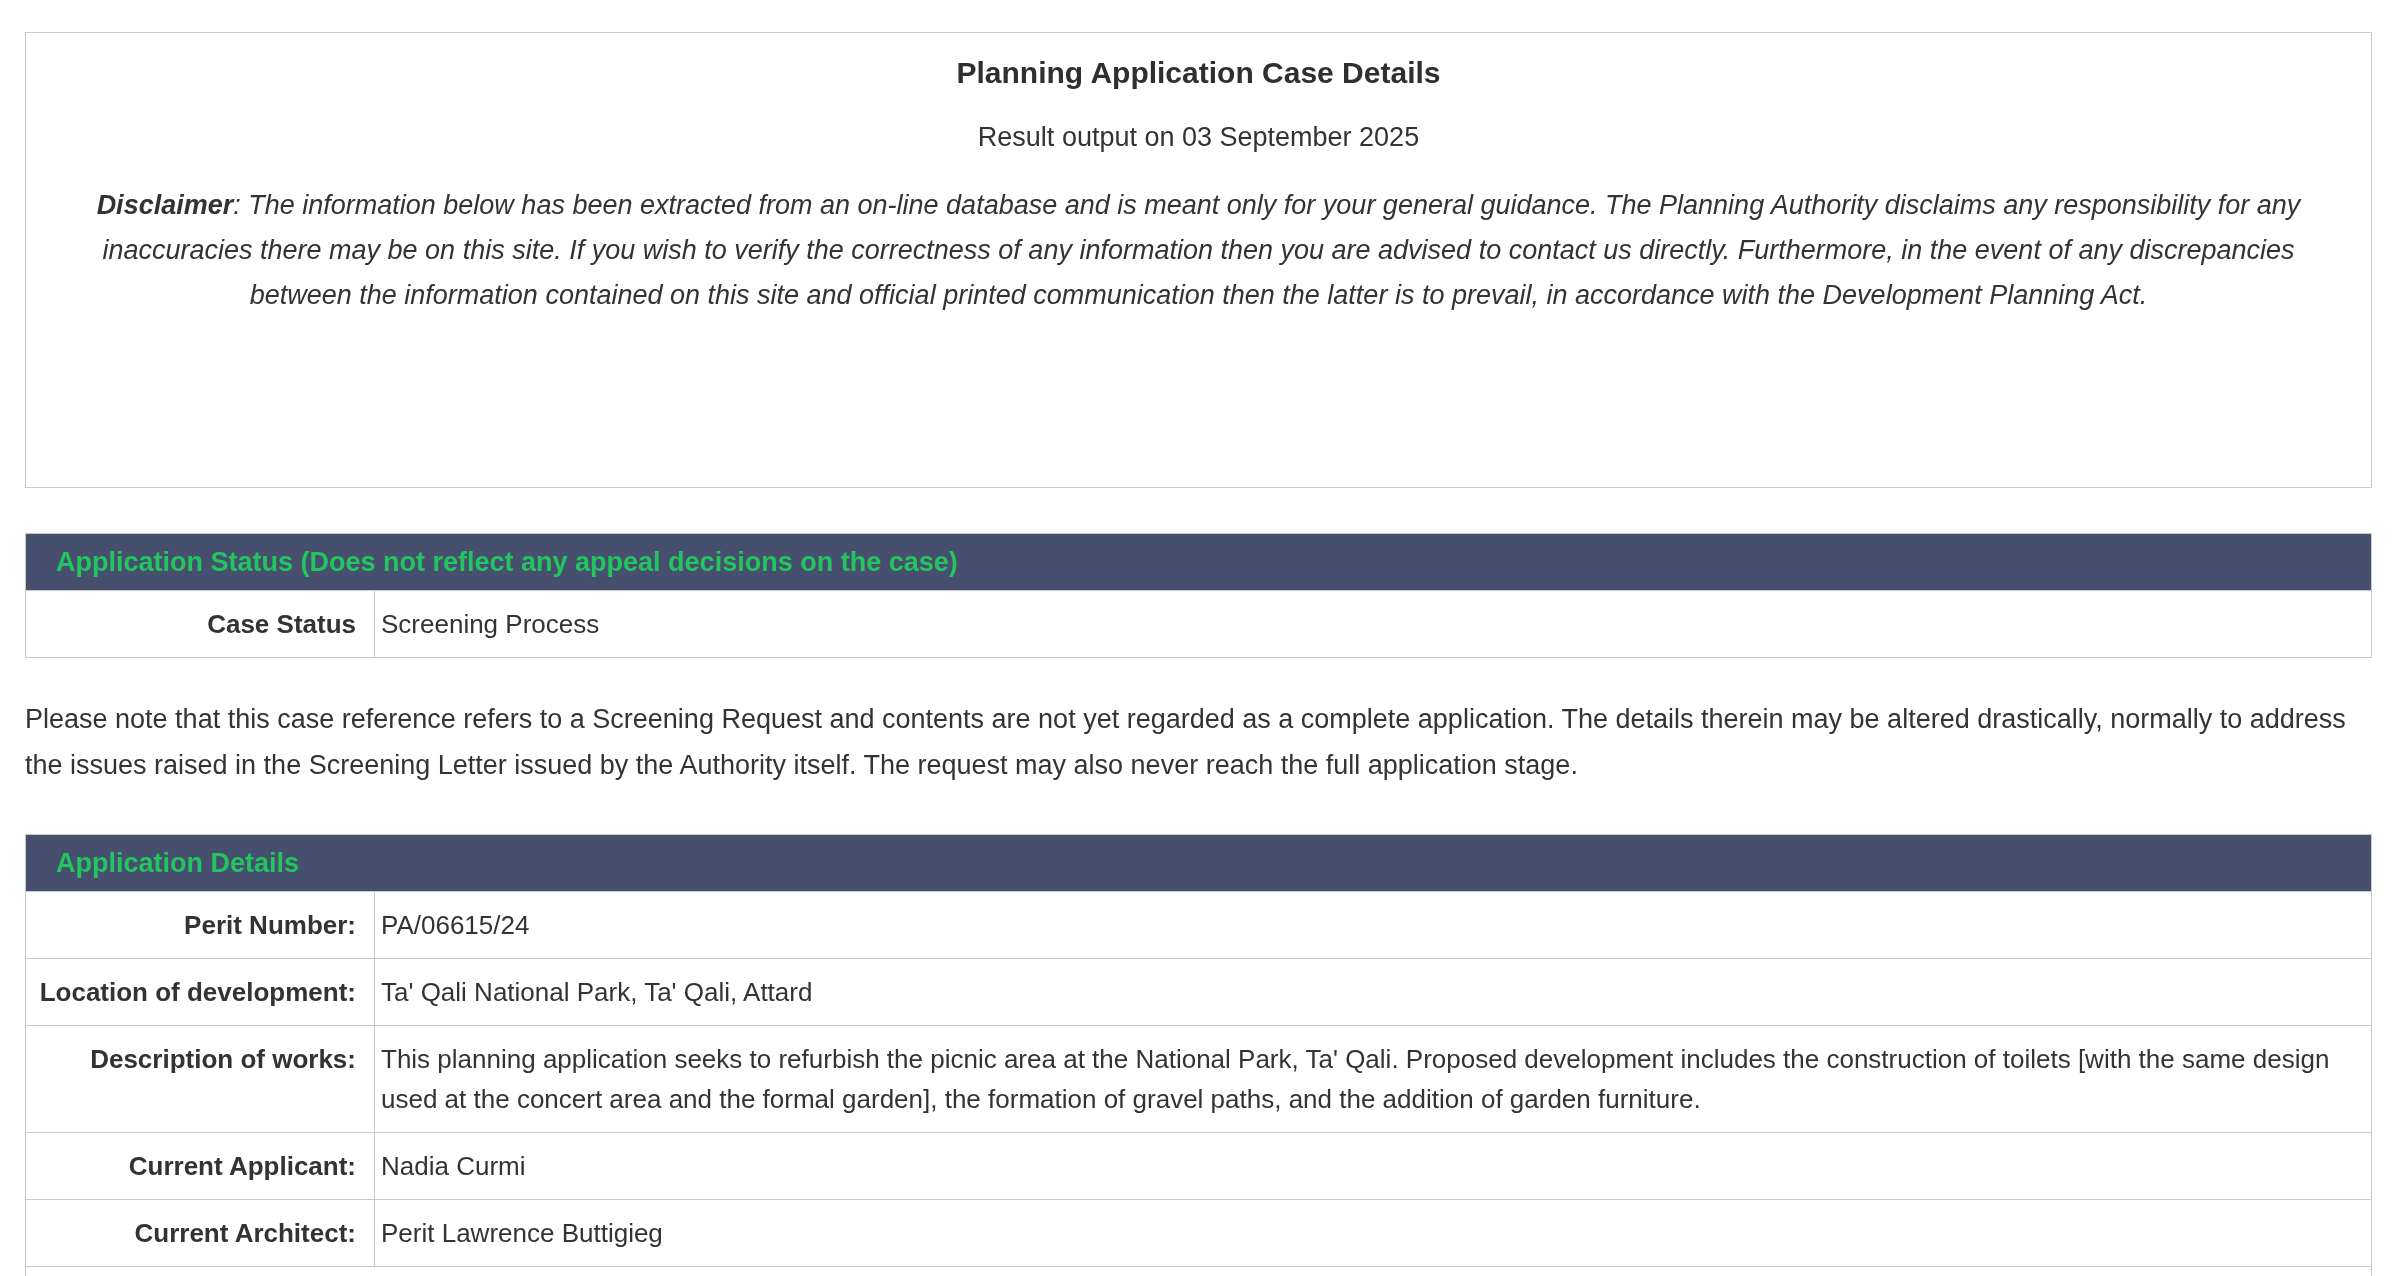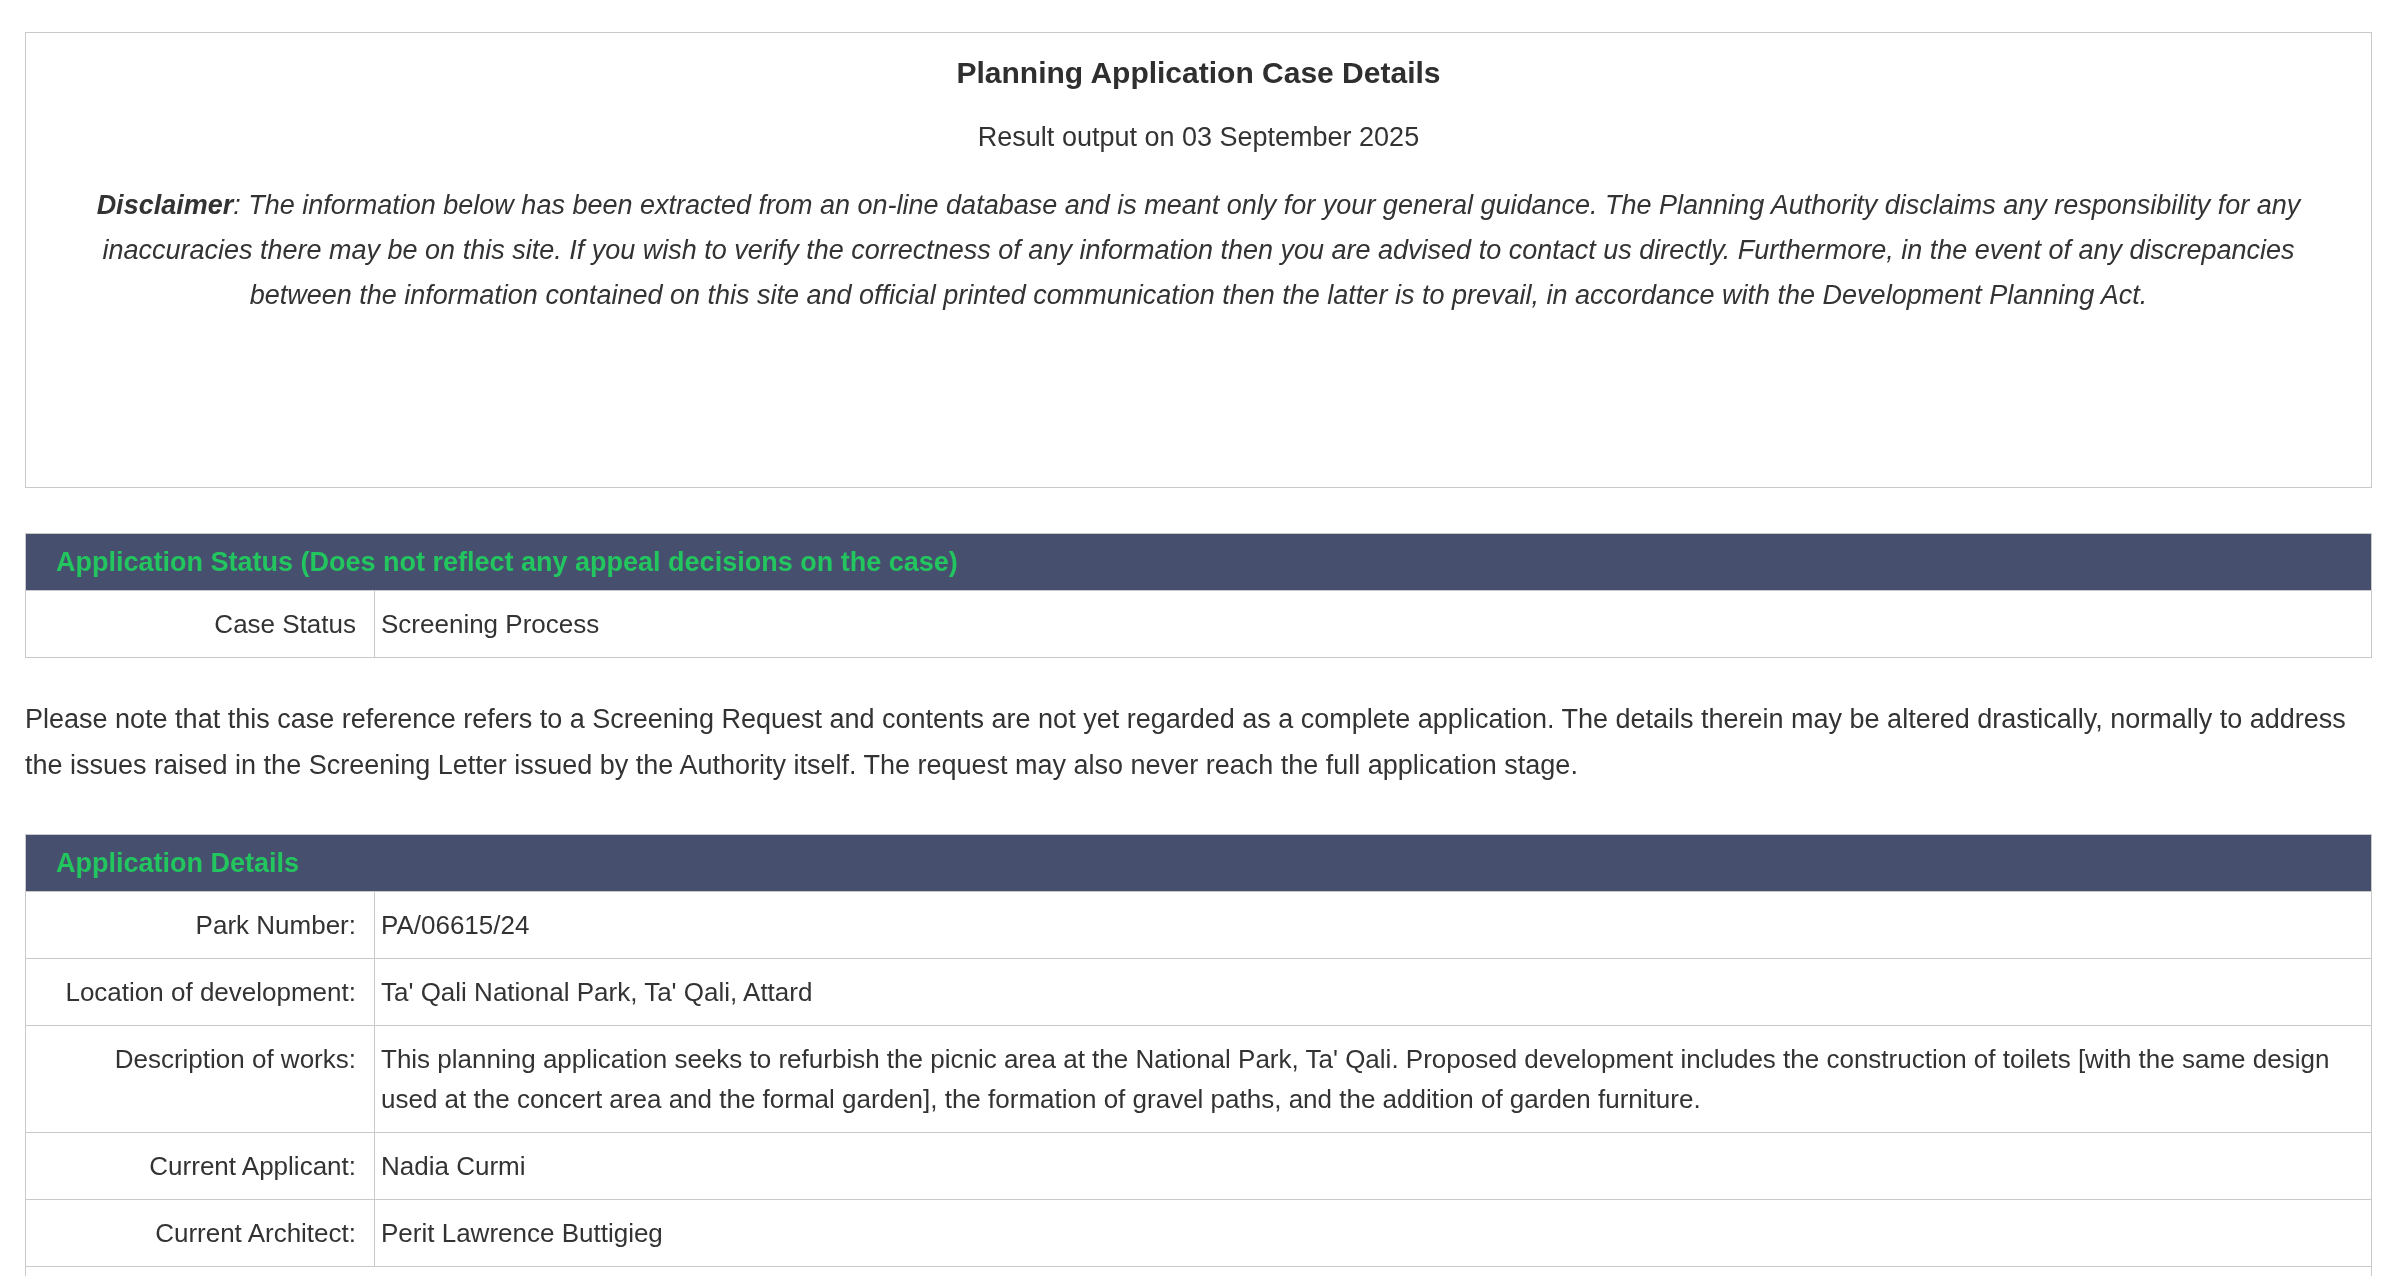--- a/index.html
+++ b/index.html
@@ -67,21 +67,21 @@
   .t-row {
     display: flex;
     align-items: stretch;
     border-top: 1px solid var(--border, #c9c9c9);
   }
   .t-row:first-of-type { border-top: none; }
   .t-label {
     flex: 0 0 348px;
     box-sizing: border-box;
     text-align: right;
-    font-weight: normal;
+    font-weight: bold;
     font-size: 26px;
     line-height: 30px;
     padding: 18px 18px 18px 10px;
   }
   .t-value {
     flex: 1 1 auto;
     border-left: 1px solid var(--border, #c9c9c9);
     font-size: 26px;
     line-height: 40px;
     padding: 13px 30px 13px 6px;
@@ -118,21 +118,21 @@
         </div>
     </div>
   </div>
 
   <p class="note">Please note that this case reference refers to a Screening Request and contents are not yet regarded as a complete application. The details therein may be altered drastically, normally to address the issues raised in the Screening Letter issued by the Authority itself. The request may also never reach the full application stage.</p>
 
   <div class="data-table details-table">
     <div class="table-header">Application Details</div>
 
     <div class="t-row">
-      <div class="t-label">Park Number:</div>
+      <div class="t-label">Perit Number:</div>
       <div class="t-value">
           <span>PA/06615/24</span>
         </div>
     </div>
 
     <div class="t-row">
       <div class="t-label">Location of development:</div>
       <div class="t-value">
           <span>Ta' Qali National Park, Ta' Qali, Attard</span>
         </div>

